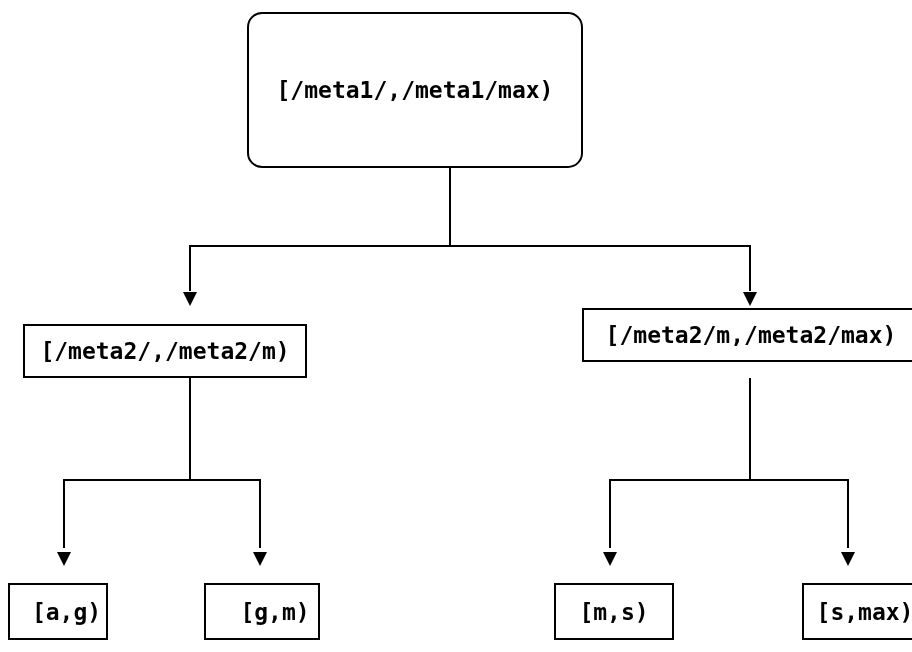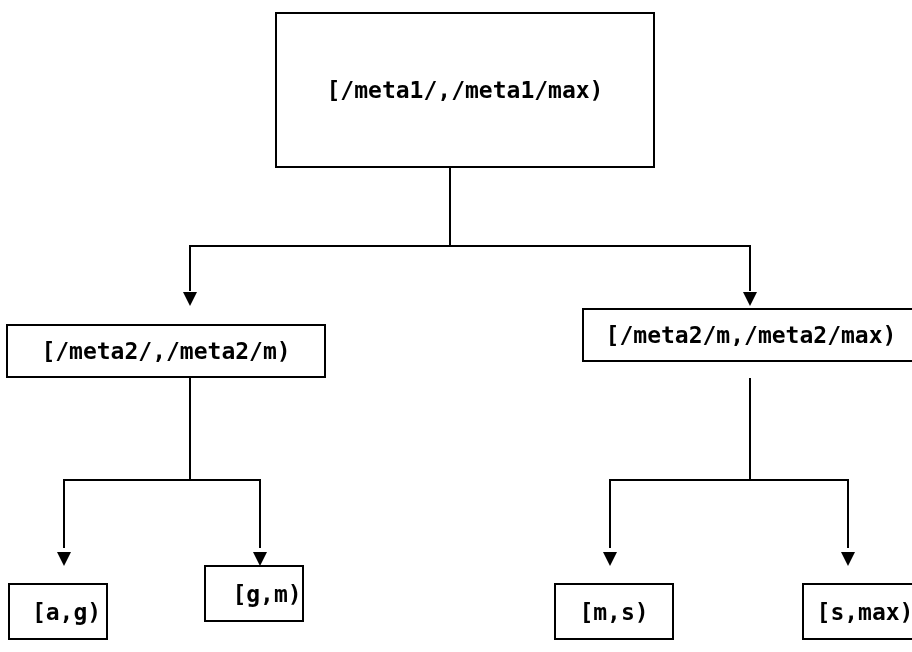--- a/index.html
+++ b/index.html
@@ -45,29 +45,29 @@
     border-left: 7px solid transparent;
     border-right: 7px solid transparent;
     border-top: 14px solid #000000;
   }
 </style>
 </head>
 <body>
 
 <div class="canvas">
 
-  <div class="node" style="left:275px; top:12px;  width:380px; height:156px;">[/meta1/,/meta1/max)</div>
+  <div class="node" style="left:247px; top:12px;  width:336px; height:156px;border-radius:15px;">[/meta1/,/meta1/max)</div>
 
-  <div class="node" style="left:6px;  top:324px; width:320px; height:54px;">[/meta2/,/meta2/m)</div>
+  <div class="node" style="left:23px;  top:324px; width:284px; height:54px;">[/meta2/,/meta2/m)</div>
 
   <div class="node" style="left:582px; top:308px; width:338px; height:54px;">[/meta2/m,/meta2/max)</div>
 
   <div class="node" style="left:8px;   top:583px; width:100px; height:57px;padding-left:17px;">[a,g)</div>
 
-  <div class="node" style="left:204px; top:565px; width:100px; height:57px;padding-left:26px;">[g,m)</div>
+  <div class="node" style="left:204px; top:583px; width:116px; height:57px;padding-left:26px;">[g,m)</div>
 
   <div class="node" style="left:554px; top:583px; width:120px;  height:57px;">[m,s)</div>
 
   <div class="node" style="left:778px; top:583px; width:126px; height:57px;margin-left:24px;">[s,max)</div>
 
   <div class="v-line" style="left:449px; top:167px; height:80px;"></div>
   <div class="h-line" style="left:189px; top:245px; width:562px;"></div>
   <div class="v-line" style="left:189px; top:245px; height:46px;"></div>
   <div class="v-line" style="left:749px; top:245px; height:46px;"></div>
   <div class="arrow-down" style="left:183px; top:292px;"></div>

